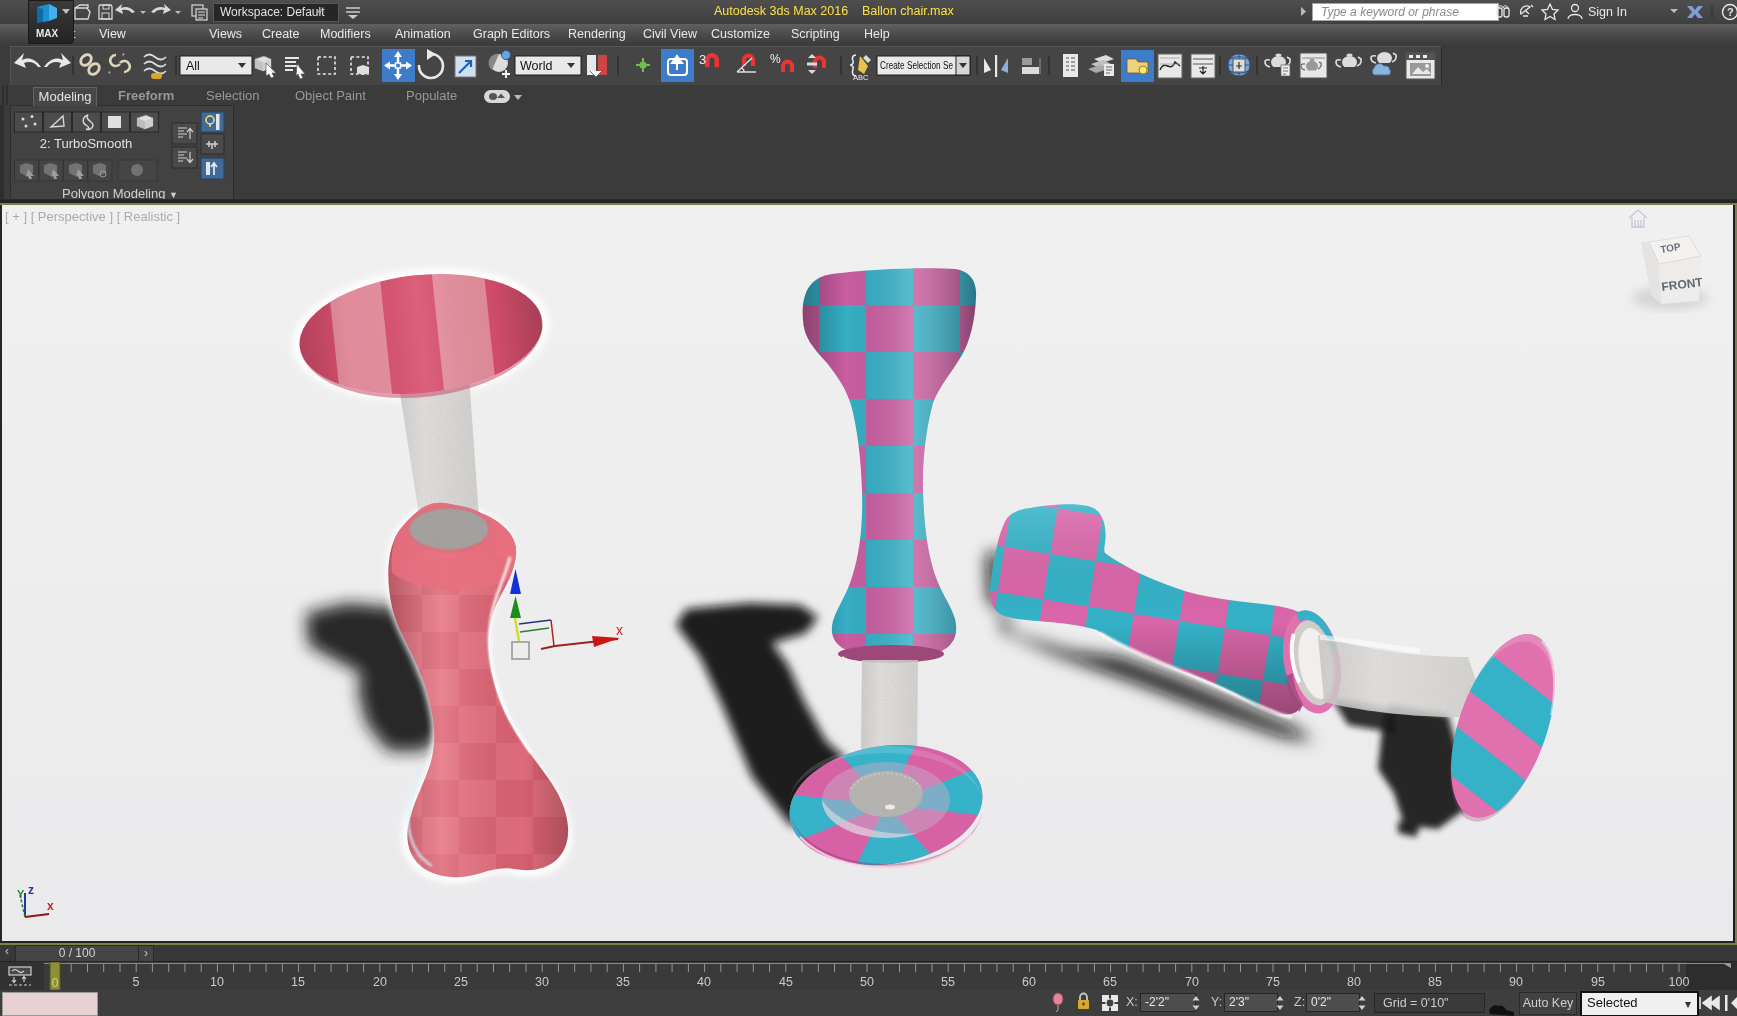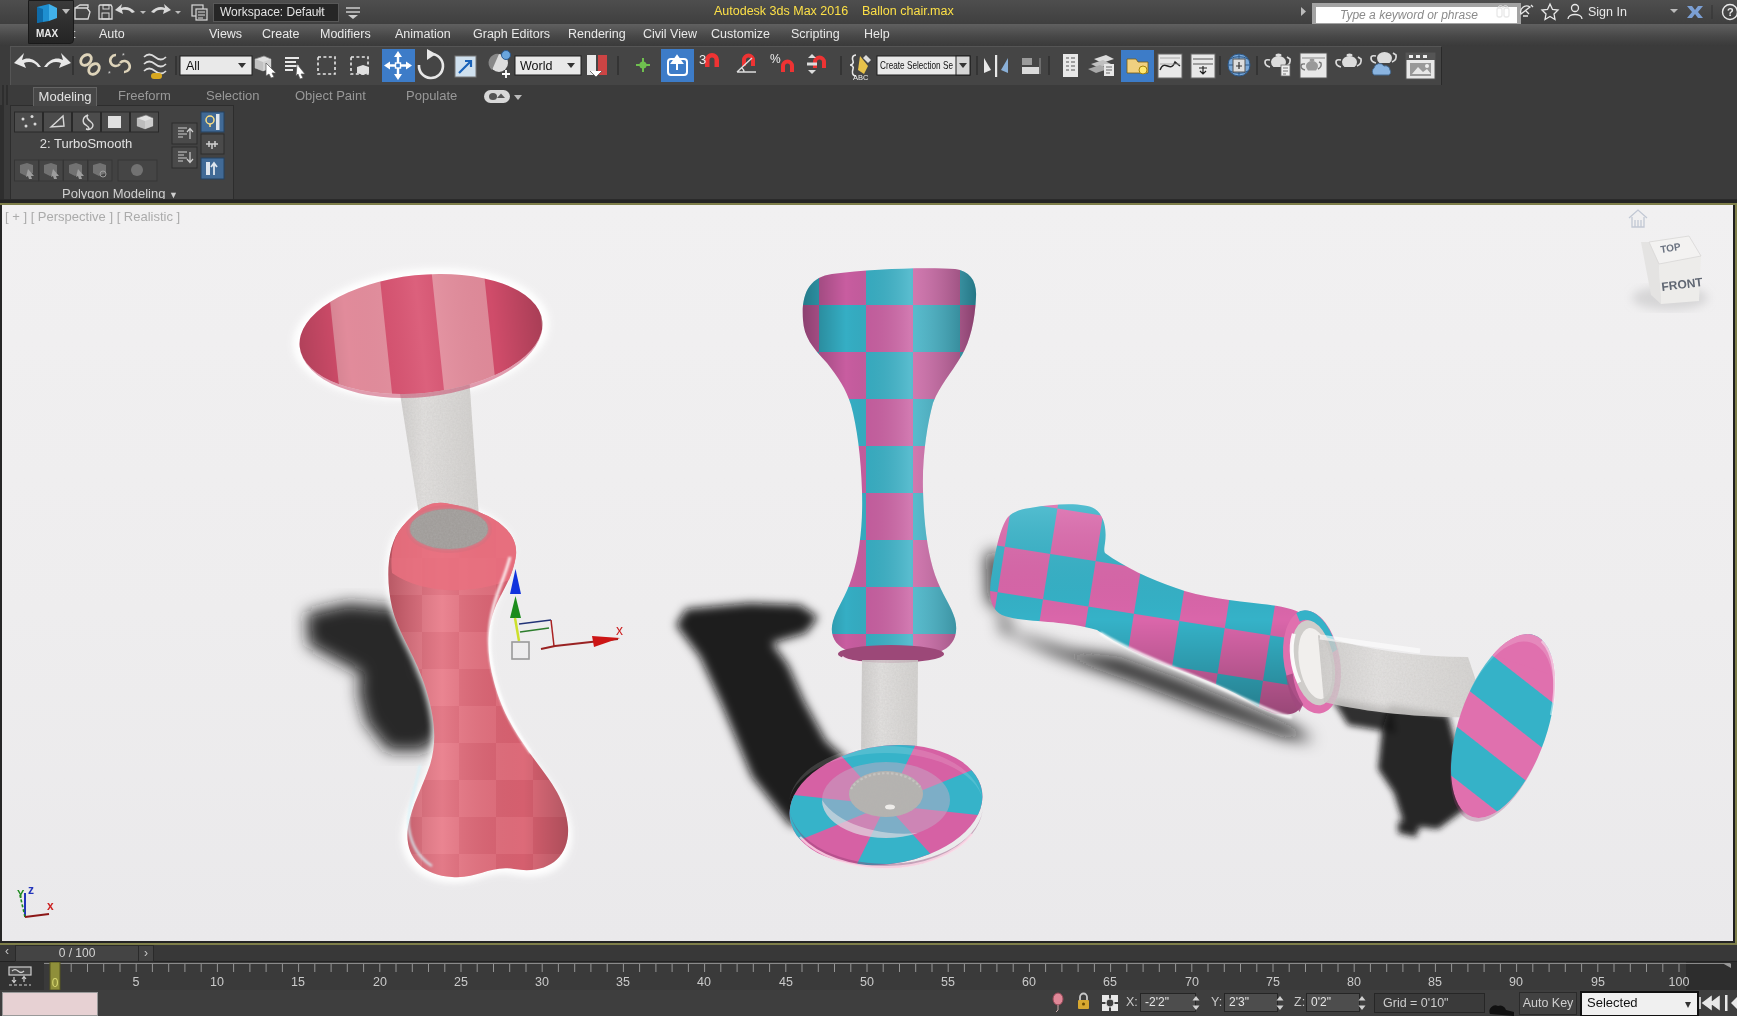--- a/index.html
+++ b/index.html
@@ -10,22 +10,22 @@
   #titlebar{left:0;top:0;width:1737px;height:24px;
     background:linear-gradient(#4e4e4e,#3f3f3f);}
   #maxbtn{left:0;top:0;width:44px;height:42px;z-index:5;
     background:linear-gradient(#3a3a3a,#242424);
     border:1px solid #1a1a1a;border-radius:0 0 4px 0;margin-left:28px;}
   #wscombo{left:213px;top:3px;width:118px;height:17px;background:#262626;
     border:1px solid #585858;color:#e3e3e3;font-size:12px;line-height:17px;
     padding-left:6px;}
   #titletext{left:714px;top:4px;width:430px;color:#fde047;font-size:12.5px;}
   #searchbox{left:1312px;top:3px;width:177px;height:16px;background:#fff;
-    border:4px solid #a3a3a3;color:#8a8a8a;font-style:italic;font-size:12px;
-    line-height:16px;padding-left:24px;}
+    border:1px solid #a3a3a3;color:#8a8a8a;font-style:italic;font-size:12px;
+    line-height:16px;padding-left:8px;}
   #signin{left:1588px;top:5px;color:#e8e8e8;font-size:12.5px;}
   
   #menubar{left:0;top:24px;width:1737px;height:22px;
     background:linear-gradient(#606060,#464646 60%,#3a3a3a);
     border-bottom:1px solid #2c2c2c;}
   .mi{position:absolute;top:3px;color:#e9e9e9;font-size:12.5px;}
   
   #toolbar{left:0;top:46px;width:1737px;height:39px;background:#3b3b3b;}
   #tbinner{left:10px;top:46px;width:1430px;height:39px;background:#454545;
     border:1px solid #555;border-right-color:#2a2a2a;border-bottom-color:#2a2a2a;}
@@ -122,21 +122,21 @@
     <g fill="#7b9fd4">
         <path d="M 1687 6 L 1692 6 L 1695 10 L 1698 6 L 1703 6 L 1698 12 L 1703 18 L 1698 18 L 1695 14 L 1692 18 L 1687 18 L 1692 12 Z"></path>
       </g>
     <path d="M 1712 5 L 1712 19" stroke="#333" stroke-width="1"></path>
     <circle cx="1730" cy="12" r="7.5" fill="none" stroke="#e8e8e8" stroke-width="1.4"></circle>
     <text x="1727" y="16" font-size="11" fill="#e8e8e8" font-weight="bold">?</text>
   </svg>
 
   <div id="menubar" class="abs"></div>
   <div class="mi" style="left:54px;top:27px;">Edit</div>
-  <div class="mi" style="left:99px;top:27px;">Auto</div>
+  <div class="mi" style="left:99px;top:27px;">View</div>
   <div class="mi" style="left:151px;top:27px;margin-top:40px;">Group</div>
   <div class="mi" style="left:209px;top:27px;">Views</div>
   <div class="mi" style="left:262px;top:27px;">Create</div>
   <div class="mi" style="left:320px;top:27px;">Modifiers</div>
   <div class="mi" style="left:395px;top:27px;">Animation</div>
   <div class="mi" style="left:473px;top:27px;">Graph Editors</div>
   <div class="mi" style="left:568px;top:27px;">Rendering</div>
   <div class="mi" style="left:643px;top:27px;">Civil View</div>
   <div class="mi" style="left:711px;top:27px;text-align:center;">Customize</div>
   <div class="mi" style="left:791px;top:27px;">Scripting</div>
@@ -334,21 +334,21 @@
         <rect x="1423" y="9" width="4" height="3" fill="#eee"></rect>
         <rect x="1410" y="17" width="21" height="13" fill="#999"></rect>
         <path d="M 1412 28 l 6 -7 l 5 5 l 4 -3 l 4 5 Z" fill="#e8e8e8"></path>
         <circle cx="1427" cy="20" r="2" fill="#eee"></circle>
       </g>
   </svg>
 
   <div id="ribbon" class="abs"></div>
   <div id="rpanel" class="abs"></div>
   <div id="rtab-active" class="abs">Modeling</div>
-  <div class="rtab" style="left:118px;">Freeform</div>
+  <div class="rtab" style="left:118px;font-weight:bold;">Freeform</div>
   <div class="rtab" style="left:206px;">Selection</div>
   <div class="rtab" style="left:295px;">Object Paint</div>
   <div class="rtab" style="left:406px;">Populate</div>
   <svg class="abs" style="left:0;top:85px" width="1737" height="120" xmlns="http://www.w3.org/2000/svg">
     <rect x="484" y="5" width="26" height="13" rx="6.5" fill="#d8d8d8"></rect>
     <ellipse cx="493" cy="11.5" rx="4" ry="3.5" fill="#555"></ellipse>
     <path d="M 497 13 L 505 13 L 501 8.5 Z" fill="#555"></path>
     <path d="M 514 10 L 522 10 L 518 15 Z" fill="#bbb"></path>
     <rect x="2" y="0" width="2" height="20" fill="#2e2e2e"></rect>
       <rect x="6" y="0" width="2" height="20" fill="#2e2e2e"></rect>

